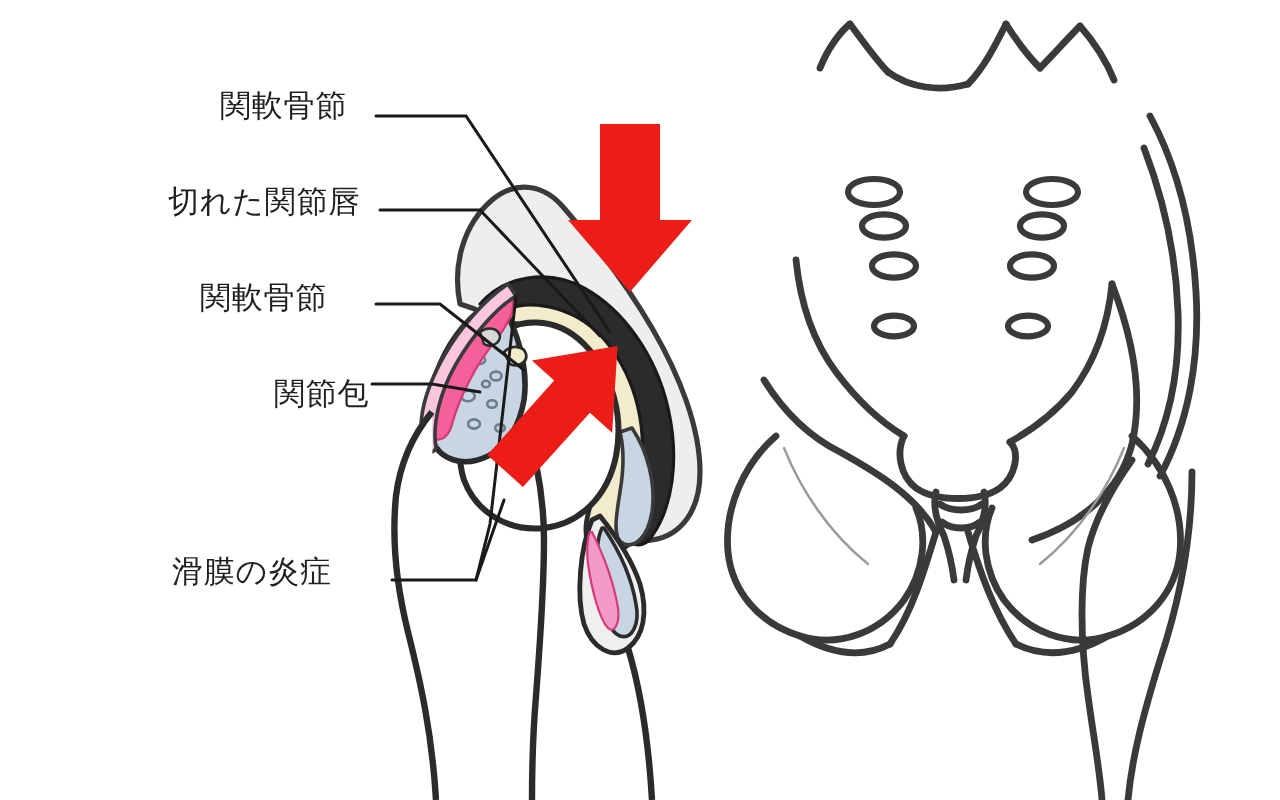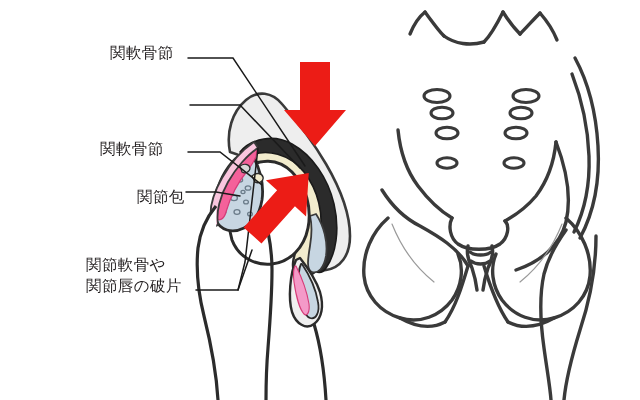--- a/index.html
+++ b/index.html
@@ -209,21 +209,21 @@
                L292,196
                L307,196
                L280,162
                L253,196
                L268,196 Z"></path>
     </g>
   </svg>
 
   <div class="lbl" style="left:110px;top:44px;">関軟骨節</div>
 
+  <div class="lbl" style="left:84px;top:92px;">切れた関節唇</div>
 
   <div class="lbl" style="left:100px;top:140px;">関軟骨節</div>
 
   <div class="lbl" style="left:137px;top:188px;">関節包</div>
 
-  <div class="lbl" style="left:86px;top:256px;">関節軟骨や</div>
-  <div class="lbl" style="left:86px;top:277px;">関節唇の破片</div>
+  <div class="lbl" style="left:86px;top:277px;">滑膜の炎症</div>
 
 </div>
 
 </body></html>

